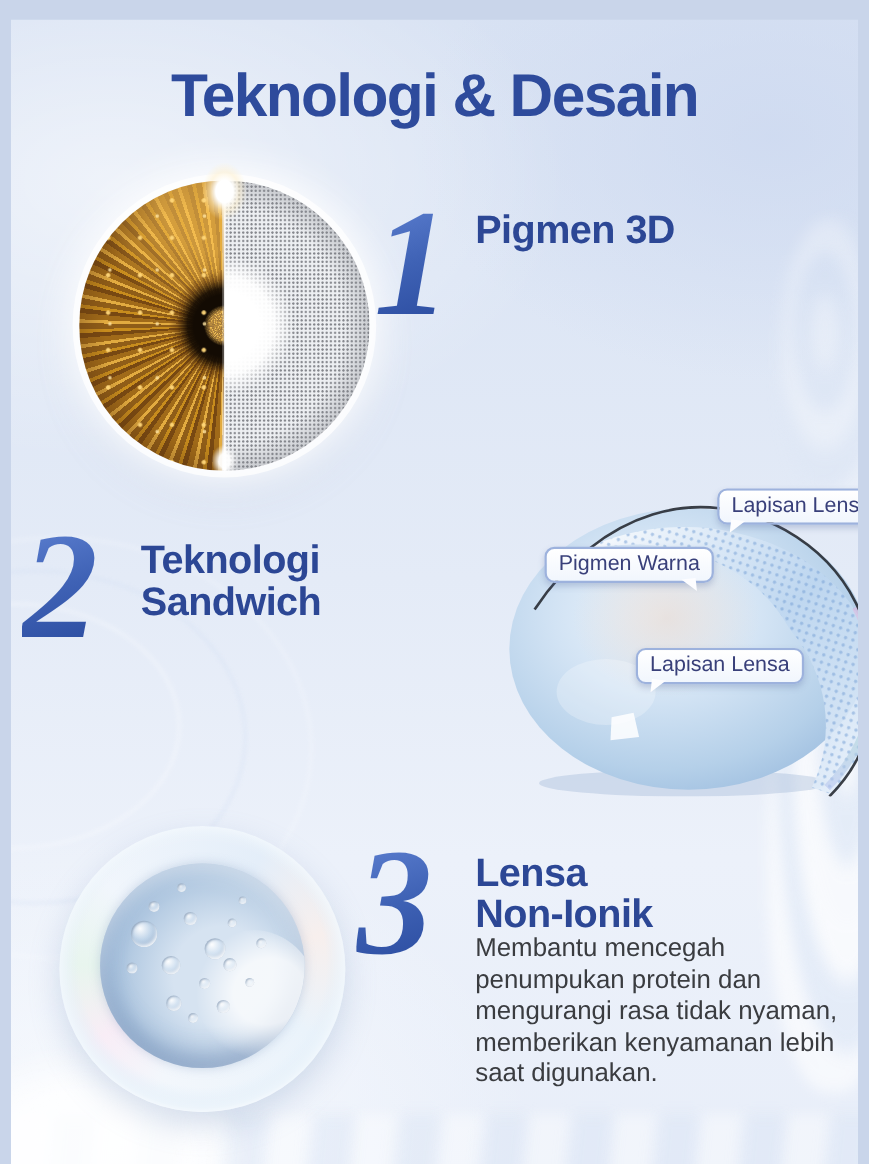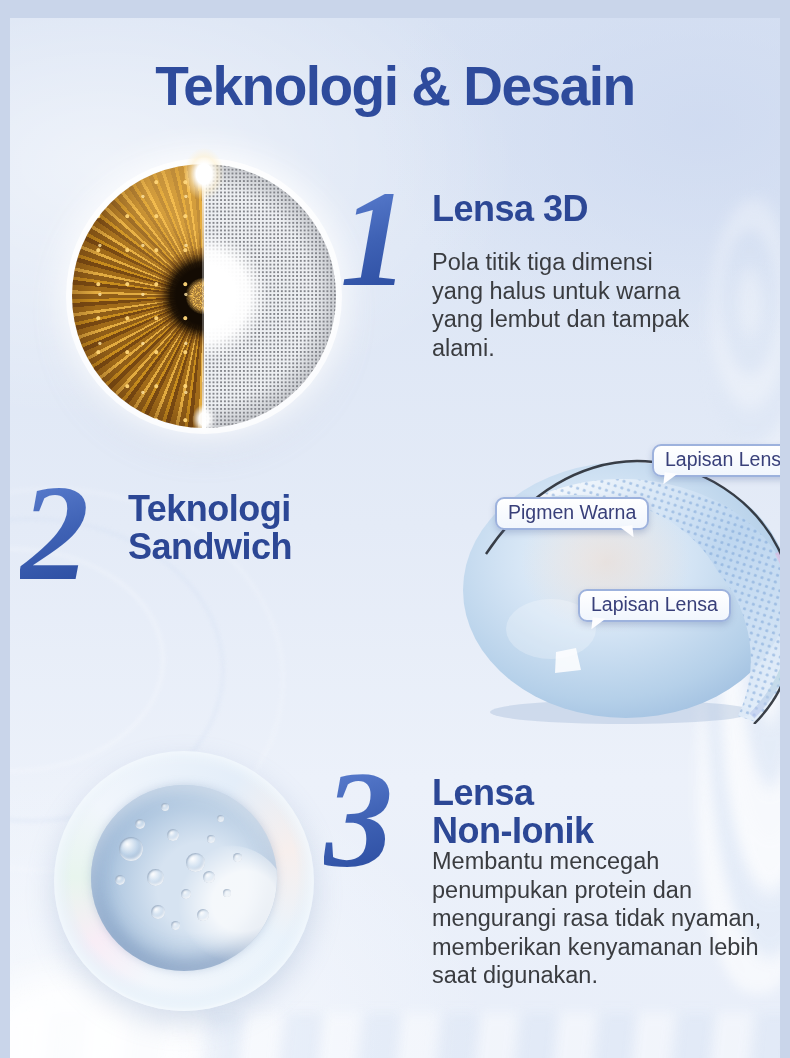--- a/index.html
+++ b/index.html
@@ -118,25 +118,21 @@
   <div class="title">Teknologi &amp; Desain</div>
 
   <div class="eye">
     <div class="eye-half eye-left"></div>
     <div class="eye-half eye-right"></div>
     <div class="eye-seam"></div>
     <div class="eye-flare-top"></div>
     <div class="eye-flare-bot"></div>
   </div>
   <div class="num num1">1</div>
-  <div class="sec-head h1">Lensa 3D</div>
-  <div class="sec-body b1">Pola titik tiga dimensi
-yang halus untuk warna
-yang lembut dan tampak
-alami.</div>
+  <div class="sec-head h1">Pigmen 3D</div>
 
   <div class="num num2">2</div>
   <div class="sec-head h2">Teknologi
 Sandwich</div>
 
   <svg class="lens-svg" width="344" height="300" viewBox="0 0 344 300">
     <defs>
       <radialGradient id="gDome" cx="42%" cy="38%" r="78%">
         <stop offset="0%" stop-color="#f0f7fd"></stop>
         <stop offset="38%" stop-color="#d2e3f4"></stop>

